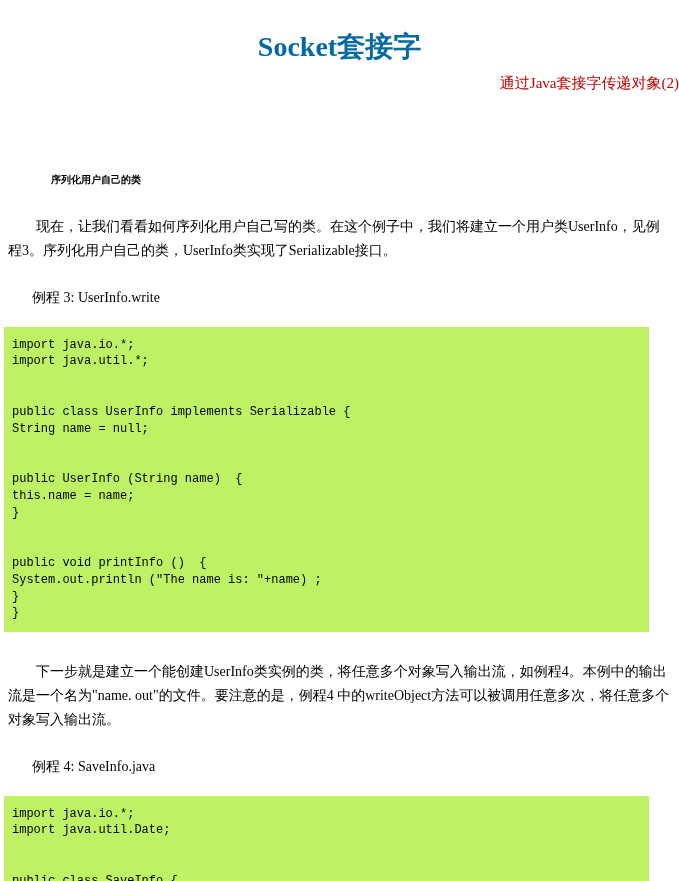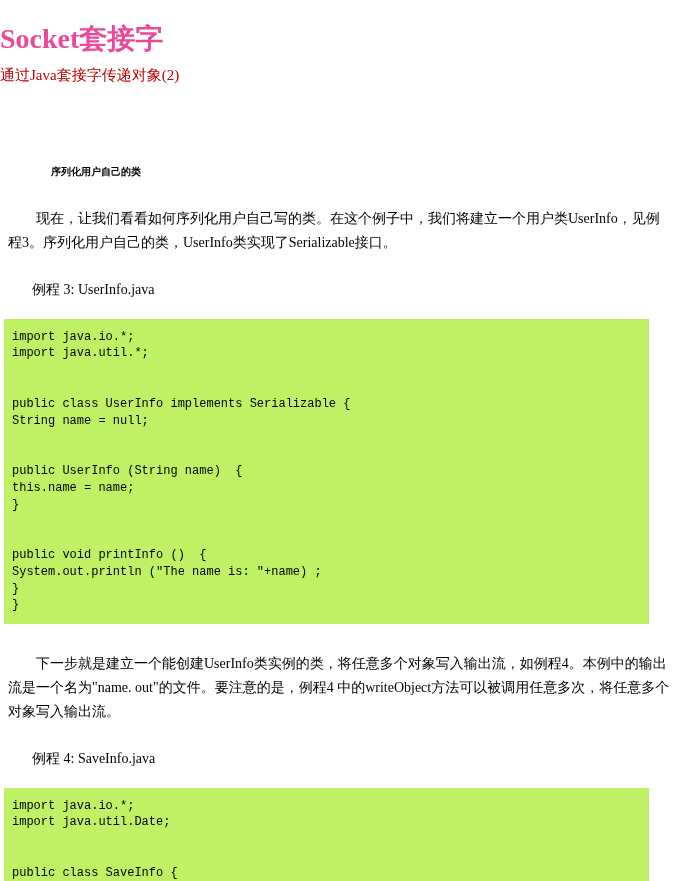--- a/index.html
+++ b/index.html
@@ -3,28 +3,29 @@
   <meta charset="utf-8">
   <style>
     * { margin: 0; padding: 0; box-sizing: border-box; }
     body {
       width: 679px;
       background: #ffffff;
       font-family: "SimSun", "宋体", serif;
       padding-bottom: 20px;
     }
     .title {
-      color: #ec4899;
+      text-align: center;
+      color: #0369a1;
       font-size: 28px;
       font-weight: bold;
-      margin-top: 20px;
+      margin-top: 28px;
       font-family: "SimSun", "宋体", serif;
     }
     .subtitle {
-      text-align: left;
+      text-align: right;
       color: #c00000;
       font-size: 15px;
       margin-top: 8px;
       font-family: "SimSun", "宋体", serif;
     }
     .section-heading {
       font-weight: bold;
       font-size: 10px;
       margin-top: 80px;
       margin-left: 51px;
@@ -57,21 +58,21 @@
 </head>
 <body>
 
 <h1 class="title">Socket套接字</h1>
 <div class="subtitle">通过Java套接字传递对象(2)</div>
 
 <div class="section-heading">序列化用户自己的类</div>
 
 <p class="paragraph">现在，让我们看看如何序列化用户自己写的类。在这个例子中，我们将建立一个用户类UserInfo，见例程3。序列化用户自己的类，UserInfo类实现了Serializable接口。</p>
 
-<div class="code-label">例程 3: UserInfo.java</div>
+<div class="code-label">例程 3: UserInfo.write</div>
 
 <pre class="code-block">import java.io.*;
 import java.util.*;
 
 
 public class UserInfo implements Serializable {
 String name = null;
 
 
 public UserInfo (String name)  {

